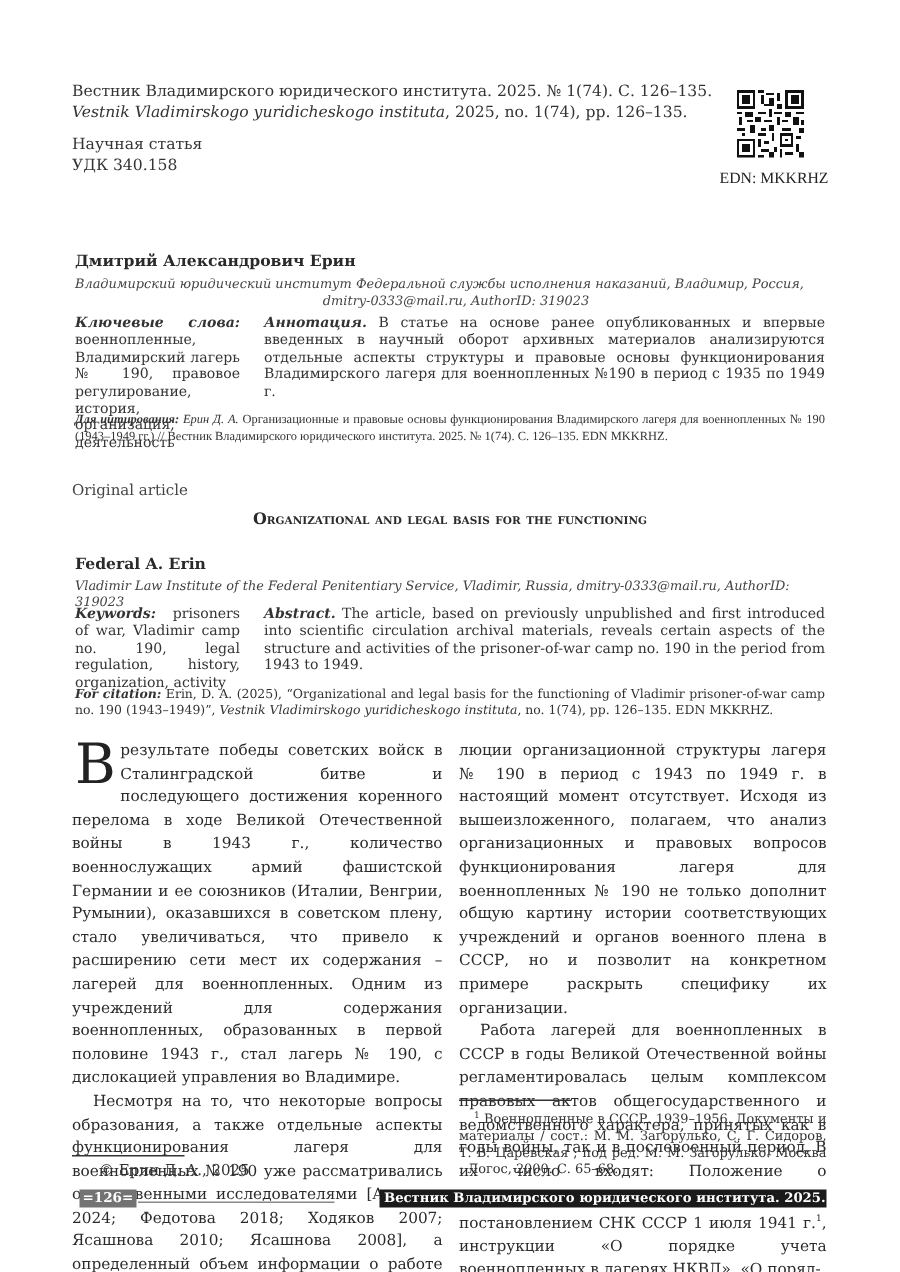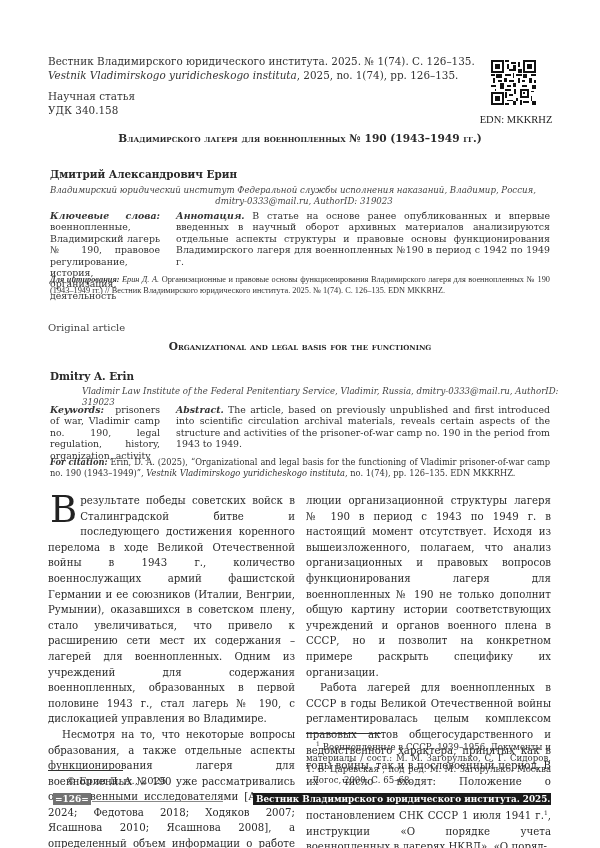--- a/index.html
+++ b/index.html
@@ -108,37 +108,36 @@
       <rect x="12" y="23" width="2" height="2"></rect>
       <rect x="16" y="22" width="1" height="3"></rect>
       <rect x="18" y="23" width="3" height="1"></rect>
       <rect x="22" y="20" width="1" height="3"></rect>
       <rect x="23" y="23" width="2" height="2"></rect>
   </g>
 </svg>
 <div class="abs edn">EDN: MKKRHZ</div>
 
 <div class="abs title" style="top:132px;">
-  <div>Владимирского лагеря для военнопленных № 190 (1943–1949 гг.)</div>
 </div>
 <div class="abs author" style="top:168px;">Дмитрий Александрович Ерин</div>
 <div class="abs affil" style="top:185px;">
   <div>Владимирский юридический институт Федеральной службы исполнения наказаний, Владимир, Россия,</div>
   <div class="indent">dmitry-0333@mail.ru, AuthorID: 319023</div>
 </div>
 <div class="abs kw" style="top:210px;"><b>Ключевые слова:</b><span> военнопленные, Владимирский лагерь № 190, правовое регулирование, история, организация, деятельность</span></div>
-<div class="abs abs-text" style="top:210px;"><b>Аннотация.</b><span> В статье на основе ранее опубликованных и впервые введенных в научный оборот архивных материалов анализируются отдельные аспекты структуры и правовые основы функционирования Владимирского лагеря для военнопленных №190 в период с 1942 по 1949 г.</span></div>
+<div class="abs abs-text" style="top:210px;"><b>Аннотация.</b><span> В статье на основе ранее опубликованных и впервые введенных в научный оборот архивных материалов анализируются отдельные аспекты структуры и правовые основы функционирования Владимирского лагеря для военнопленных №190 в период с 1935 по 1949 г.</span></div>
 <div class="abs cite" style="top:275px;font-family:Liberation Serif, serif;"><b>Для цитирования:</b><i> Ерин Д. А.</i><span> Организационные и правовые основы функционирования Владимирского лагеря для военнопленных № 190 (1943–1949 гг.) // Вестник Владимирского юридического института. 2025. № 1(74). С. 126–135. EDN MKKRHZ.</span></div>
 
 <div class="abs orig">Original article</div>
 <div class="abs title" style="top:340px;">
   <div>Organizational and legal basis for the functioning</div>
 </div>
-<div class="abs author" style="top:370px;">Dmitry A. Erin</div>
-<div class="abs affil" style="top:386px;margin-left:32px;">Vladimir Law Institute of the Federal Penitentiary Service, Vladimir, Russia, dmitry-0333@mail.ru, AuthorID: 319023</div>
+<div class="abs author" style="top:370px;">Federal A. Erin</div>
+<div class="abs affil" style="top:386px;">Vladimir Law Institute of the Federal Penitentiary Service, Vladimir, Russia, dmitry-0333@mail.ru, AuthorID: 319023</div>
 <div class="abs kw" style="top:404px;"><b>Keywords:</b><span> prisoners of war, Vladimir camp no. 190, legal regulation, history, organization, activity</span></div>
 <div class="abs abs-text" style="top:404px;"><b>Abstract.</b><span> The article, based on previously unpublished and first introduced into scientific circulation archival materials, reveals certain aspects of the structure and activities of the prisoner-of-war camp no. 190 in the period from 1943 to 1949.</span></div>
 <div class="abs cite" style="top:457px;"><b>For citation:</b><span> Erin, D. A. (2025), “Organizational and legal basis for the functioning of Vladimir prisoner-of-war camp no. 190 (1943–1949)”, </span><i>Vestnik Vladimirskogo yuridicheskogo instituta</i><span>, no. 1(74), pp. 126–135. EDN MKKRHZ.</span></div>
 
 <div class="abs col col1">
   <p><span class="dropcap">В</span><span> результате победы советских войск в Сталинградской битве и последующего достижения коренного перелома в ходе Великой Отечественной войны в 1943 г., количество военнослужащих армий фашистской Германии и ее союзников (Италии, Венгрии, Румынии), оказавшихся в советском плену, стало увеличиваться, что привело к расширению сети мест их содержания – лагерей для военнопленных. Одним из учреждений для содержания военнопленных, образованных в первой половине 1943 г., стал лагерь № 190, с дислокацией управления во Владимире.</span></p>
   <p class="ind">Несмотря на то, что некоторые вопросы образования, а также отдельные аспекты функционирования лагеря для военнопленных № 190 уже рассматривались отечественными исследователями [Акимова 2024; Федотова 2018; Ходяков 2007; Ясашнова 2010; Ясашнова 2008], а определенный объем информации о работе лагеря для военнопленных № 190 содержится в опубликованных сборниках документов и материалов, целостная картина эво-</p>
 </div>
 <div class="abs rule" style="left:48px; top:770px; width:75px;"></div>
 <div class="abs copy">© Ерин Д. А., 2025</div>

